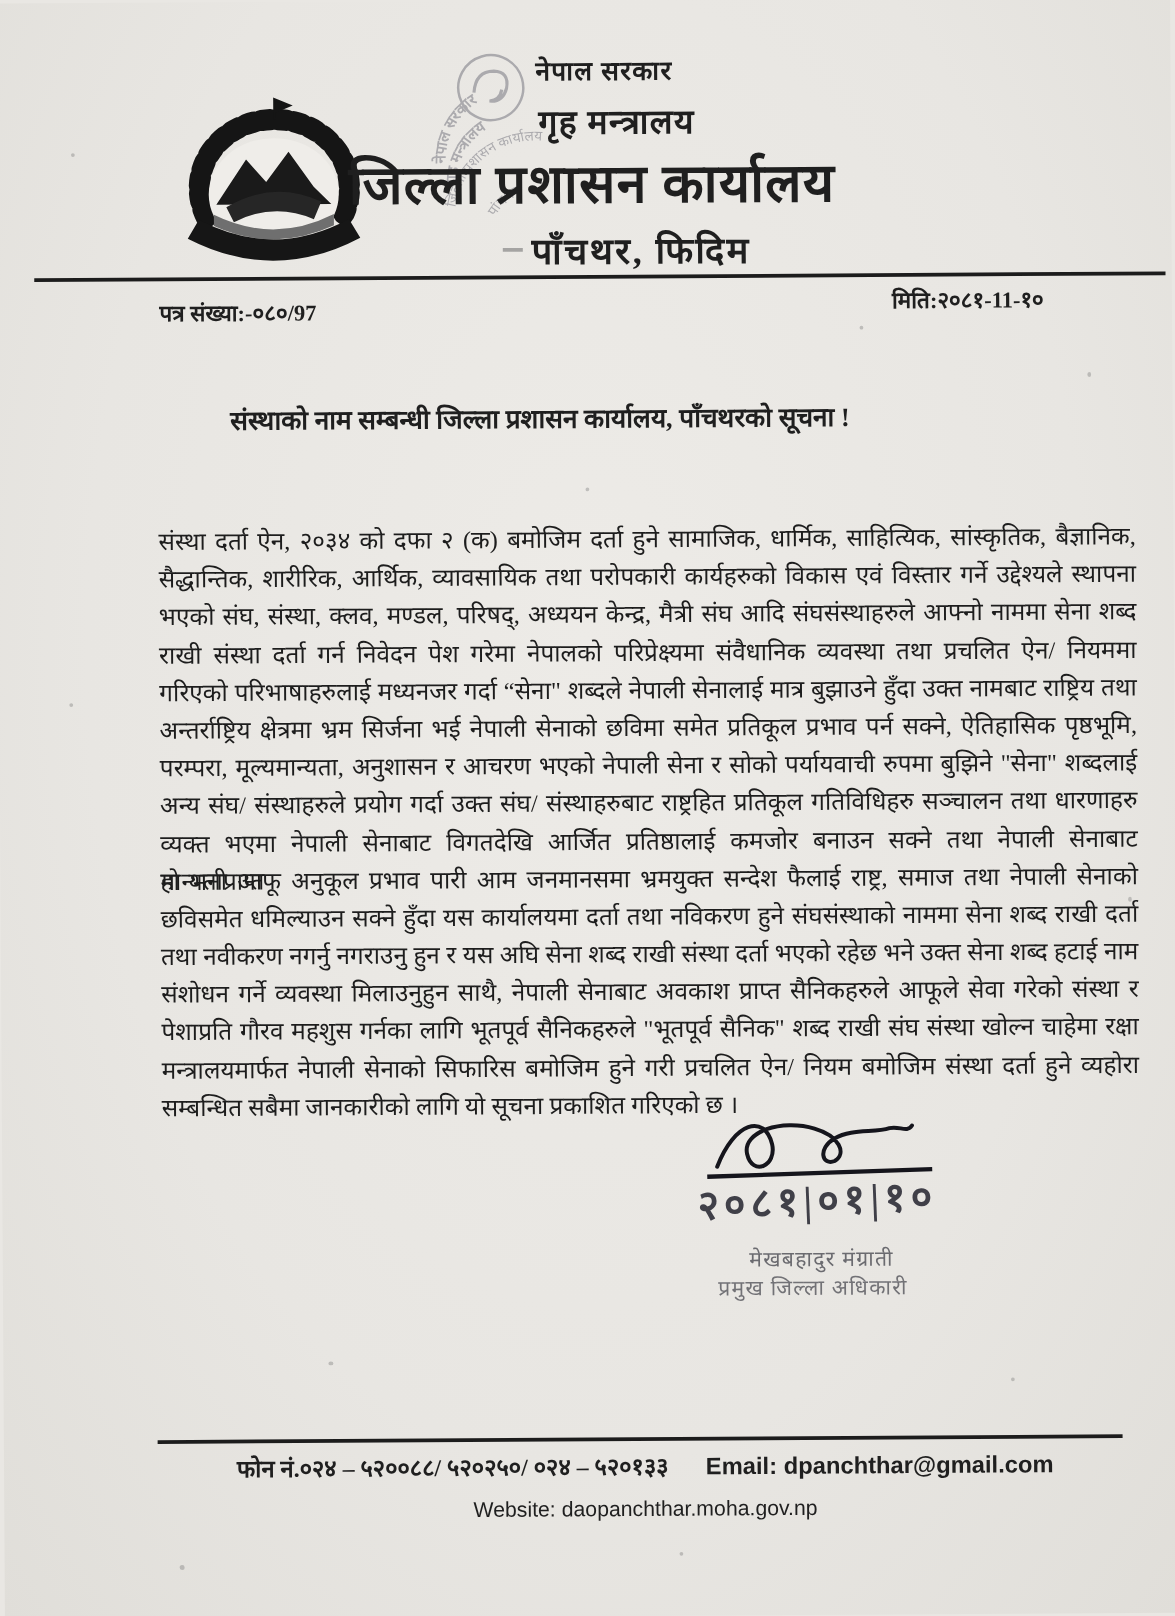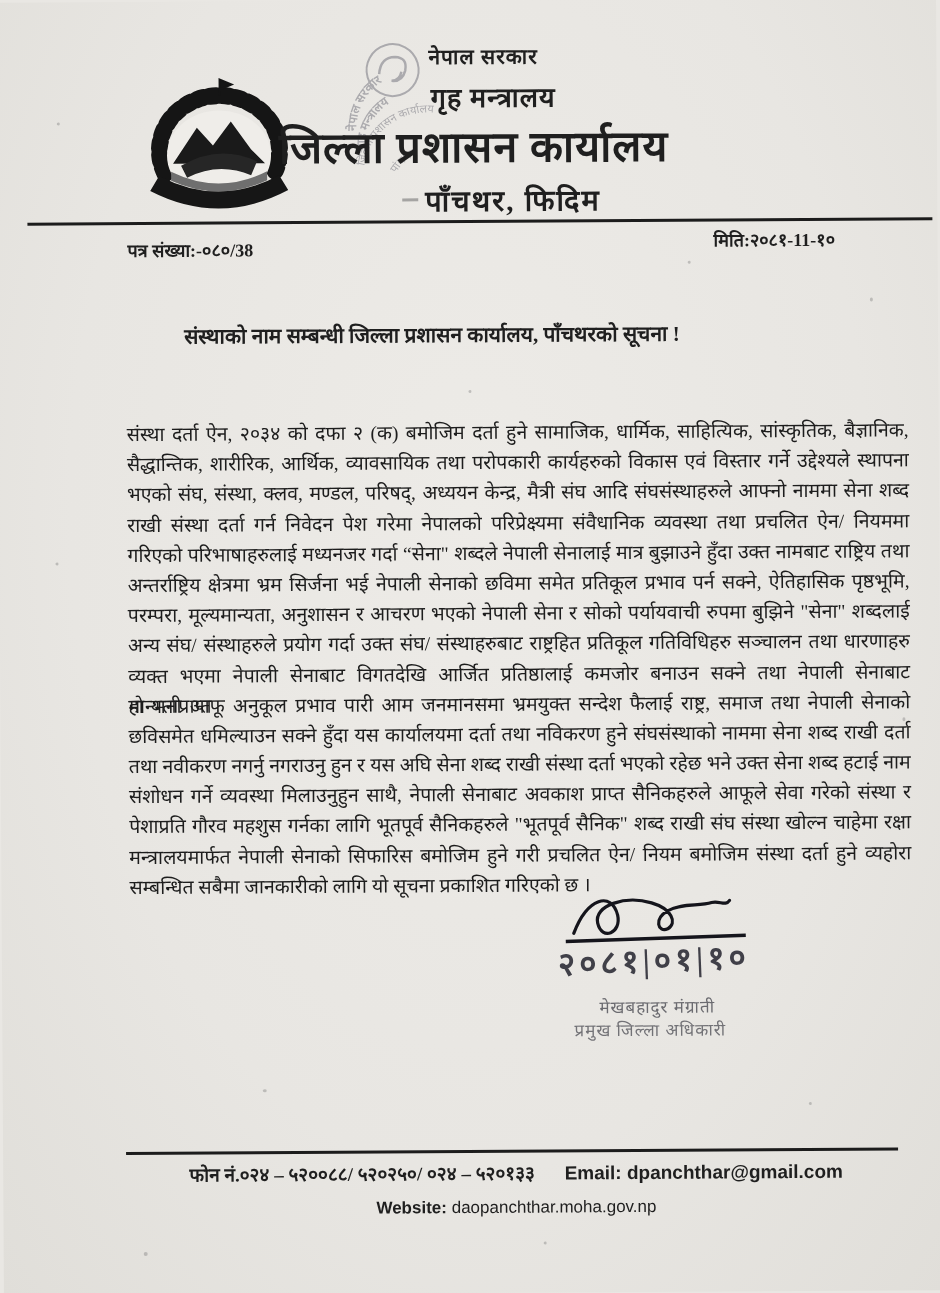--- a/index.html
+++ b/index.html
@@ -33,21 +33,21 @@
   
   .hand-date{
     font-size:33px;color:#23232e;letter-spacing:4px;
     transform:rotate(-2deg);font-weight:bold;opacity:.85;
   }
   .sig-name{font-size:17px;color:#5e5e64;letter-spacing:1px;text-align:center;opacity:.9;}
   .sig-role{font-size:17px;color:#5e5e64;letter-spacing:1px;text-align:center;opacity:.85;}
   
   .footer-line1{font-size:19px;font-weight:bold;white-space:nowrap;text-align:center;width:780px;}
   .footer-line2{font-size:17px;text-align:center;width:780px;font-family:"Liberation Sans","DejaVu Sans",sans-serif;}
-  .footer-line2 b{font-weight:bold;}
+  .footer-line2 b{font-weight:normal;}
   .speck{position:absolute;background:#6e6e6e;border-radius:50%;opacity:.35;}
 </style>
 </head>
 <body>
 
 <div class="sheet">
 
   <div class="abs" style="left:140px;top:74px;width:162px;height:146px;">
     <svg width="162" height="146" viewBox="0 0 162 146">
       <path d="M28,98 A60,55 0 1,1 138,96" fill="none" stroke="#151515" stroke-width="17" stroke-dasharray="7 6" stroke-linecap="round"></path>
@@ -78,21 +78,21 @@
   </div>
 
   <div class="abs gov-line" style="left:432px;top:42px;">नेपाल सरकार</div>
   <div class="abs ministry-line" style="left:434px;top:78px;">गृह मन्त्रालय</div>
   <div class="abs office-line" style="left:282px;top:116px;">जिल्ला प्रशासन कार्यालय</div>
   <div class="abs location-line" style="left:428px;top:180px;">पाँचथर, फिदिम</div>
   <div class="abs" style="left:405px;top:198px;width:16px;height:3px;background:#777;opacity:.6;"></div>
 
   <div class="abs rule" style="left:30px;top:220px;width:905px;"></div>
 
-  <div class="abs meta-text" style="left:130px;top:236px;">पत्र संख्या:-०८०/38</div>
+  <div class="abs meta-text" style="left:130px;top:236px;">पत्र संख्या:-०८०/97</div>
   <div class="abs meta-text" style="left:716px;top:229px;">मिति:२०८१-11-१०</div>
 
   <div class="abs doc-title" style="left:186px;top:320px;">संस्थाको नाम सम्बन्धी जिल्ला प्रशासन कार्यालय, पाँचथरको सूचना !</div>
 
   <div class="abs body-text" style="left:128px;top:418px;">
     <div class="line">संस्था दर्ता ऐन, २०३४ को दफा २ (क) बमोजिम दर्ता हुने सामाजिक, धार्मिक, साहित्यिक, सांस्कृतिक, बैज्ञानिक,</div>
     <div class="line">सैद्धान्तिक, शारीरिक, आर्थिक, व्यावसायिक तथा परोपकारी कार्यहरुको विकास एवं विस्तार गर्ने उद्देश्यले स्थापना</div>
     <div class="line">भएको संघ, संस्था, क्लव, मण्डल, परिषद्, अध्ययन केन्द्र, मैत्री संघ आदि संघसंस्थाहरुले आफ्नो नाममा सेना शब्द</div>
     <div class="line">राखी संस्था दर्ता गर्न निवेदन पेश गरेमा नेपालको परिप्रेक्ष्यमा संवैधानिक व्यवस्था तथा प्रचलित ऐन/ नियममा</div>
     <div class="line">गरिएको परिभाषाहरुलाई मध्यनजर गर्दा “सेना" शब्दले नेपाली सेनालाई मात्र बुझाउने हुँदा उक्त नामबाट राष्ट्रिय तथा</div>

